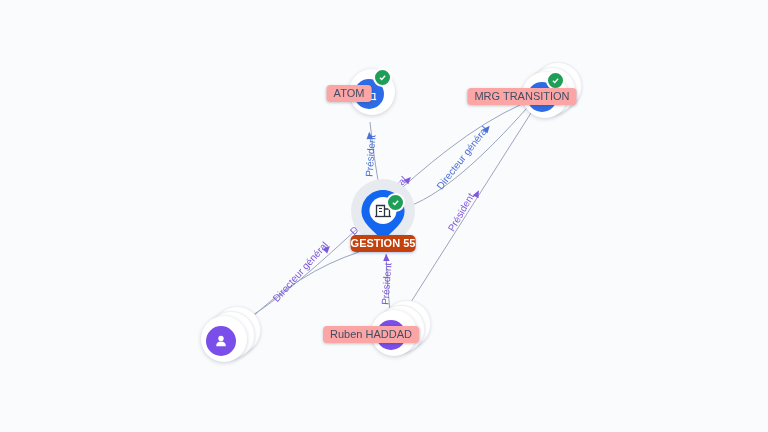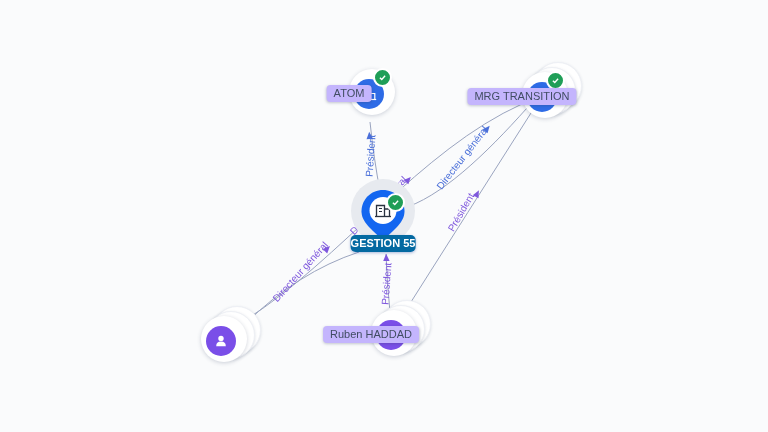--- a/index.html
+++ b/index.html
@@ -30,38 +30,38 @@
   }
   .icon-circle.company{background:#2e6be6;}
   .icon-circle.person{background:#7a4ee8;}
   .badge{
     position:absolute;right:3px;top:-1px;width:15px;height:15px;border-radius:50%;
     background:#1f9e57;border:2px solid #ffffff;display:flex;align-items:center;justify-content:center;
     box-sizing:content-box;
   }
   .pill{
     position:absolute;left:0;transform:translateX(-50%);top:16px;
-    background:#c4b5fd;color:#414d63;font-size:11px;line-height:13px;
+    background:#fca5a5;color:#414d63;font-size:11px;line-height:13px;
     padding:2px 7px;border-radius:4px;white-space:nowrap;
     box-shadow:0 1px 3px rgba(50,60,90,.28);
   }
   
   .halo{
     position:absolute;left:-32px;top:-33px;width:64px;height:64px;border-radius:50%;
     background:#e7eaef;
   }
   .pin-svg{position:absolute;left:-24px;top:-23px;}
   .badge-main{
     position:absolute;left:3px;top:-19px;width:15px;height:15px;border-radius:50%;
     background:#1f9e57;border:2px solid #ffffff;display:flex;align-items:center;justify-content:center;
     box-sizing:content-box;z-index:3;
   }
   .pill-main{
     position:absolute;left:0;transform:translateX(-50%);top:23px;
-    background:#0369a1;color:#ffffff;font-size:11px;font-weight:bold;line-height:13px;
+    background:#c2410c;color:#ffffff;font-size:11px;font-weight:bold;line-height:13px;
     padding:2px 0;border-radius:5px;white-space:nowrap;
     box-shadow:0 1px 3px rgba(20,60,160,.35);z-index:3;
   }
 </style>
 </head>
 <body>
 
 <div id="canvas">
 
   <svg id="edge-layer" width="768" height="432" viewBox="0 0 768 432">

